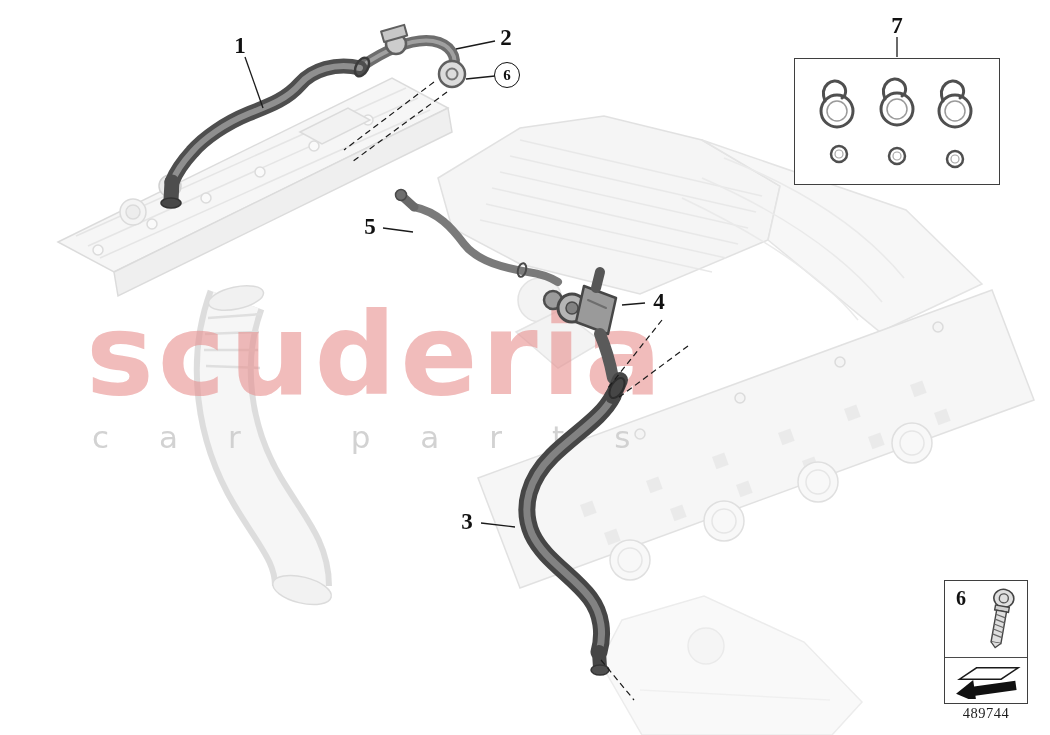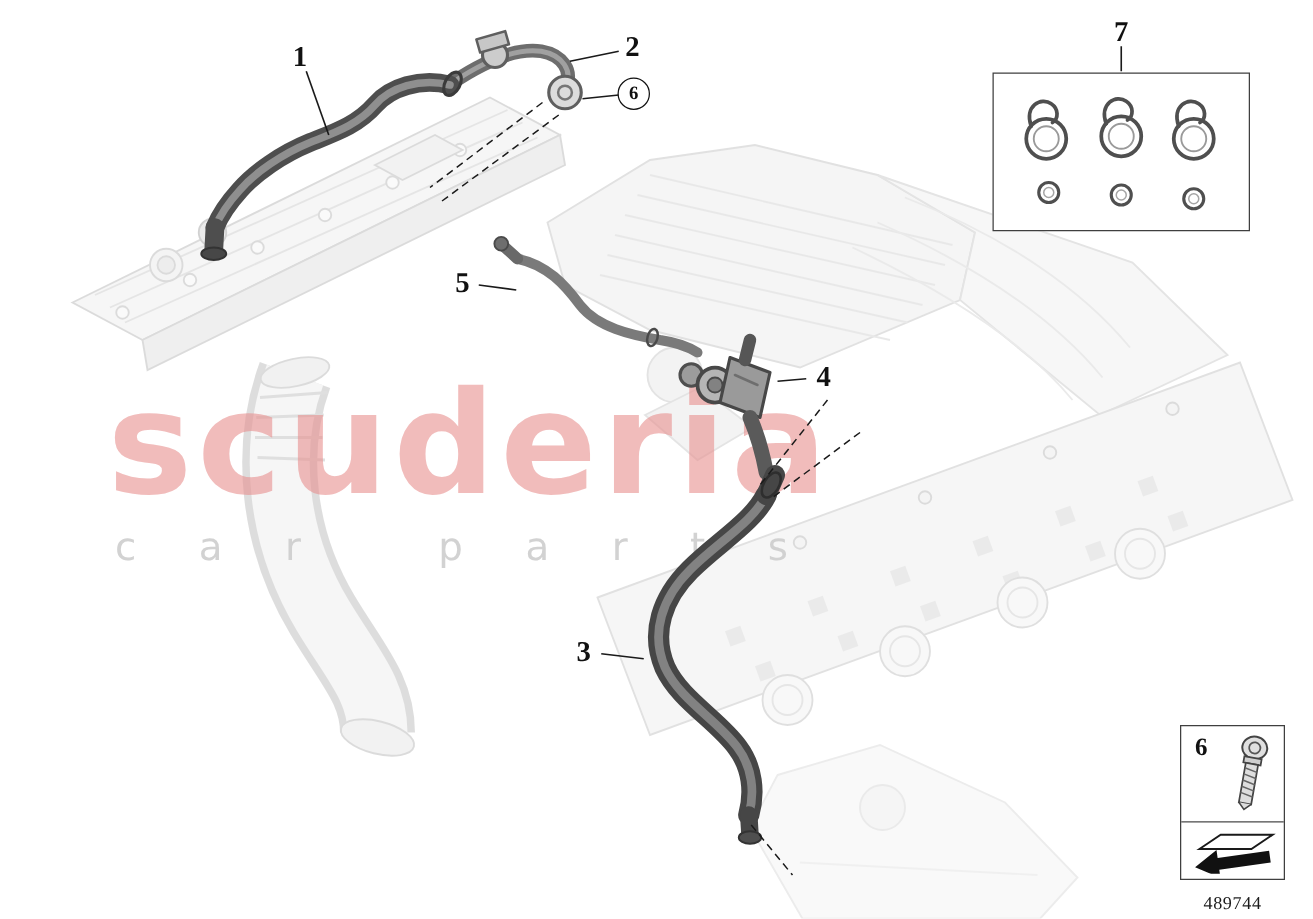--- a/index.html
+++ b/index.html
@@ -33,21 +33,21 @@
   #bolt-box .inset-label{
     position:absolute;left:11px;top:6px;font-size:20px;font-weight:bold;color:#111;
   }
   #bolt-box .bolt-svg{position:absolute;right:6px;top:7px;}
   #bolt-box .inset-divider{
     position:absolute;left:0;right:0;top:76px;border-top:1.2px solid #4a4a4a;
   }
   #bolt-box .arrow-svg{position:absolute;left:6px;top:84px;}
   #diagram-number{
     position:absolute;left:944px;top:705px;width:84px;text-align:center;
-    font-size:14.5px;letter-spacing:.5px;color:#1d1d1d;margin-top:10px;
+    font-size:14.5px;letter-spacing:.5px;color:#1d1d1d;
   }
 </style>
 </head>
 <body>
 
 <div class="stage">
 
   <svg class="main" width="1050" height="735" viewBox="0 0 1050 735">
 
     <g opacity="0.55" fill="none" stroke="#bfbfbf" stroke-width="1.5">

